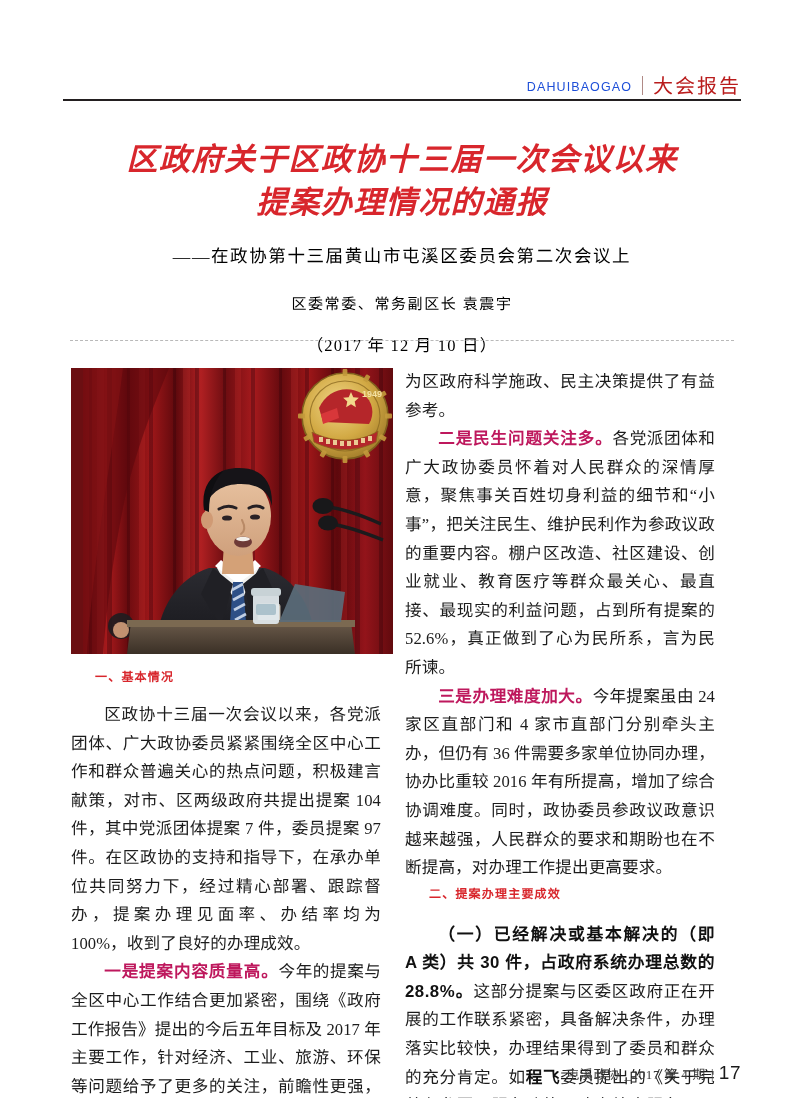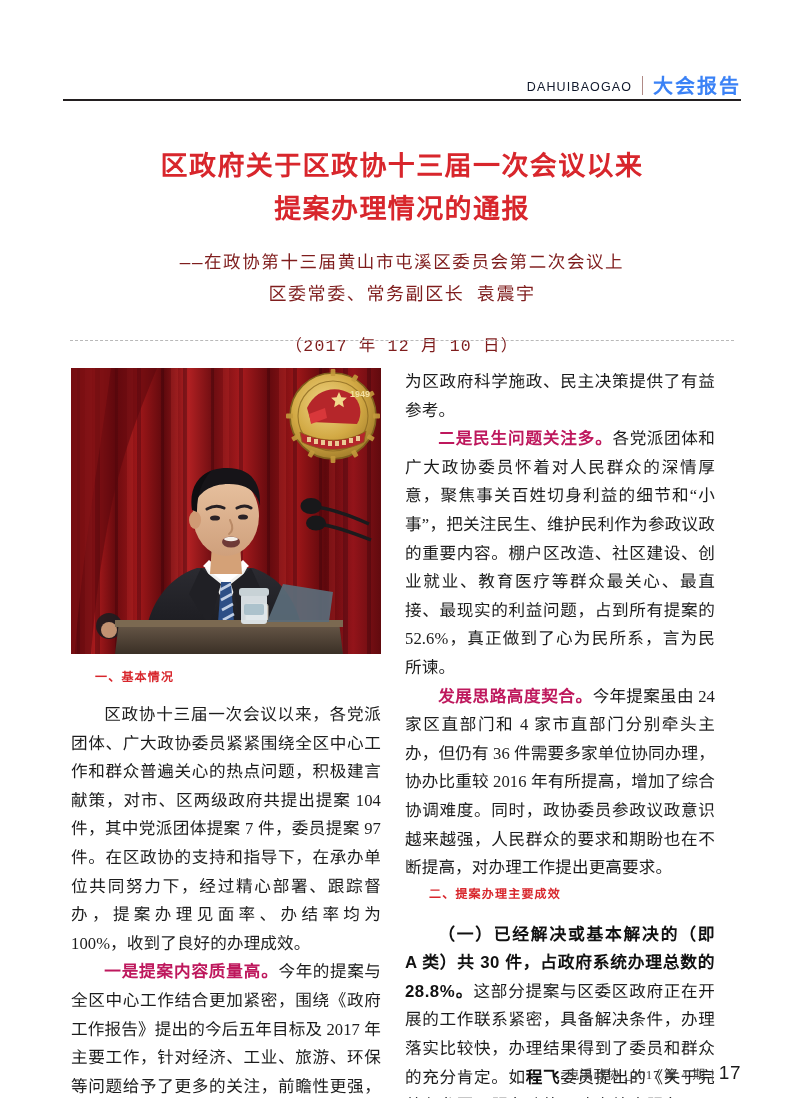--- a/index.html
+++ b/index.html
@@ -27,38 +27,38 @@
     height: 30px;
     display: flex;
     align-items: flex-end;
     justify-content: flex-end;
     gap: 9px;
   }
   .rh-pinyin {
     font-family: "Liberation Sans", "DejaVu Sans", sans-serif;
     font-size: 12.5px;
     letter-spacing: 1.1px;
-    color: #0f172a;
+    color: #1d4ed8;
     line-height: 1;
     padding-bottom: 3px;
     white-space: nowrap;
     margin-left: 36px;
   }
   .rh-divider {
     width: 1px;
     height: 19px;
     background: #b08a86;
     margin: 0 1px 1px 1px;
   }
   .rh-cn {
     font-family: "Liberation Serif", "DejaVu Serif", serif;
-    font-weight: bold;
+    font-weight: normal;
     font-size: 20px;
     letter-spacing: 2px;
-    color: #3b82f6;
+    color: #b91c1c;
     line-height: 1;
     white-space: nowrap;
   }
   .head-rule {
     position: absolute;
     left: 63px;
     top: 99px;
     width: 678px;
     height: 2px;
     background: #231f20;
@@ -68,47 +68,48 @@
   .title-block {
     position: absolute;
     left: 63px;
     top: 133px;
     width: 678px;
     text-align: center;
   }
   .doc-title {
     font-family: "Liberation Sans", "DejaVu Sans", sans-serif;
     font-weight: bold;
-    font-size: 27px;
+    font-size: 31px;
     line-height: 43px;
     color: #d8262c;
     letter-spacing: 1.4px;
-    margin: 12px;
+    margin: 5px;
+    font-style: italic;
   }
   .subtitle-wrap {
     margin-top: 17px;
-    font-family: Liberation Mono, monospace;
-    color: #7f1d1d;
+    font-family: Liberation Serif, serif;
+    color: #000000;
   }
   .subtitle-line {
     font-size: 17.5px;
     line-height: 30px;
     letter-spacing: 1.6px;
   }
   .byline-line {
-    font-size: 18px;
+    font-size: 15px;
     line-height: 31px;
     letter-spacing: 1.6px;
-    margin-top: 2px;
+    margin-top: 18px;
   }
   .date-line {
     font-size: 16.5px;
     line-height: 31px;
     letter-spacing: 1.2px;
-    margin-top: 20px;
+    margin-top: 10px;
   }
 
   .dashed-rule {
     position: absolute;
     left: 70px;
     top: 340px;
     width: 664px;
     height: 0;
     border-top: 1.5px dashed #b9b9b9;
   }
@@ -123,20 +124,21 @@
   .col-right { left: 405px; }
 
   
   .photo {
     position: relative;
     width: 310px;
     height: 286px;
     overflow: hidden;
     background: #6b0f12;
     margin-bottom: 9px;
+    padding-left: 12px;
   }
   .photo svg { display: block; width: 310px; height: 286px; }
 
   
   .sec-head {
     font-family: "Liberation Sans", "DejaVu Sans", sans-serif;
     font-weight: bold;
     font-size: 12px;
     color: #d8262c;
     letter-spacing: 1.2px;
@@ -409,21 +411,21 @@
 
     <p class="body"><span class="lead">一是提案内容质量高。</span><span>今年的提案与全区中心工作结合更加紧密，围绕《政府工作报告》提出的今后五年目标及 2017 年主要工作，针对经济、工业、旅游、环保等问题给予了更多的关注，前瞻性更强，并侧重思考解决问题的方案和措施，</span></p>
   </div>
 
   <div class="col col-right">
 
     <p class="body noindent">为区政府科学施政、民主决策提供了有益参考。</p>
 
     <p class="body"><span class="lead">二是民生问题关注多。</span><span>各党派团体和广大政协委员怀着对人民群众的深情厚意，聚焦事关百姓切身利益的细节和“小事”，把关注民生、维护民利作为参政议政的重要内容。棚户区改造、社区建设、创业就业、教育医疗等群众最关心、最直接、最现实的利益问题，占到所有提案的 52.6%，真正做到了心为民所系，言为民所谏。</span></p>
 
-    <p class="body"><span class="lead">发展思路高度契合。</span><span>今年提案虽由 24 家区直部门和 4 家市直部门分别牵头主办，但仍有 36 件需要多家单位协同办理，协办比重较 2016 年有所提高，增加了综合协调难度。同时，政协委员参政议政意识越来越强，人民群众的要求和期盼也在不断提高，对办理工作提出更高要求。</span></p>
+    <p class="body"><span class="lead">三是办理难度加大。</span><span>今年提案虽由 24 家区直部门和 4 家市直部门分别牵头主办，但仍有 36 件需要多家单位协同办理，协办比重较 2016 年有所提高，增加了综合协调难度。同时，政协委员参政议政意识越来越强，人民群众的要求和期盼也在不断提高，对办理工作提出更高要求。</span></p>
 
     <h2 class="sec-head">二、提案办理主要成效</h2>
 
     <p class="body"><span class="lead-block">（一）已经解决或基本解决的（即 A 类）共 30 件，占政府系统办理总数的 28.8%。</span><span>这部分提案与区委区政府正在开展的工作联系紧密，具备解决条件，办理落实比较快，办理结果得到了委员和群众的充分肯定。如</span><span class="name-bold">程飞</span><span>委员提出的《关于完善九龙园区服务功能，建立综合服务区，促进园区企业发展的建议》，该提案与我区近年来“做强二产”发展思路高度契合。2016 年，区委区政府根据九龙园区的发展现状，决定新建九龙科创园项目，通过采取政府引导、市场运作、政策支持等措施，为广大创业者提供发展平台，</span></p>
   </div>
 
   <div class="footer">
     <span class="footer-text">屯溪政协 _2017 第 4 期</span>
     <span class="footer-sep">|</span>
     <span class="footer-page">17</span>

